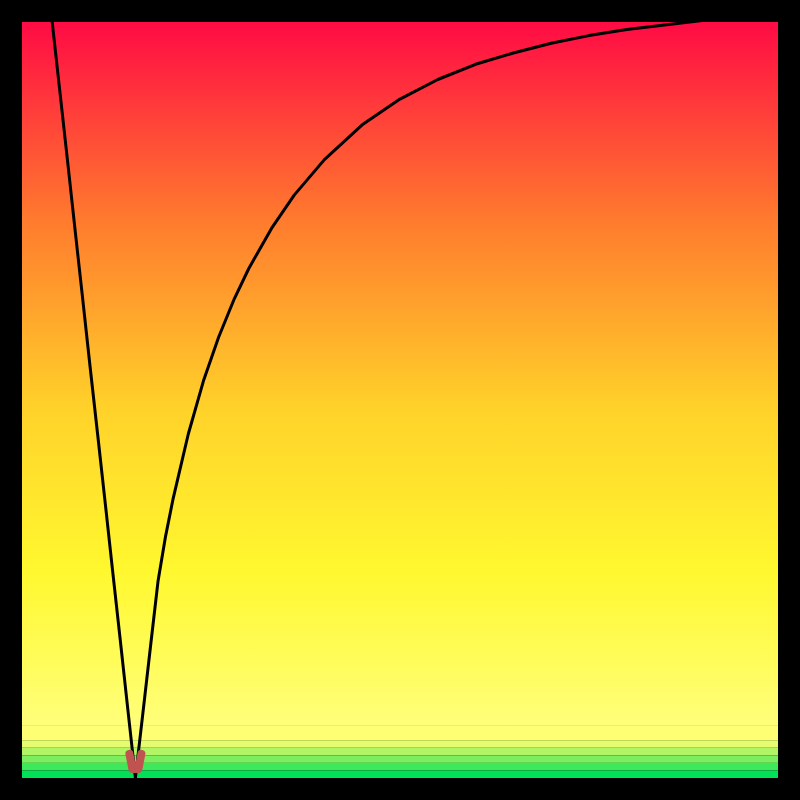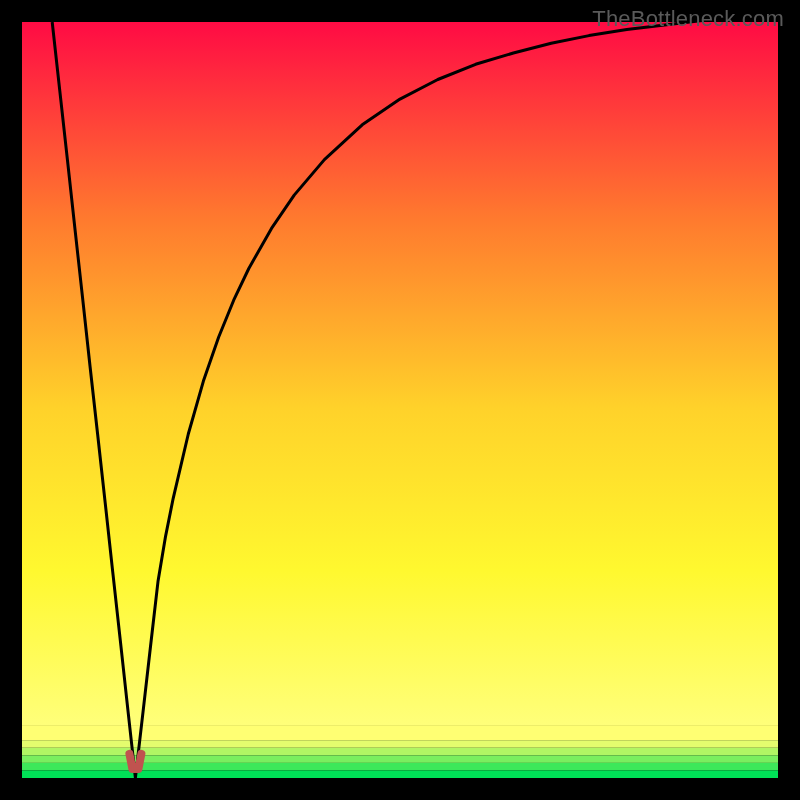--- a/index.html
+++ b/index.html
@@ -32,21 +32,20 @@
     font-size: 22px;
     font-weight: 500;
     letter-spacing: 0.2px;
     z-index: 10;
   }
 </style>
 </head>
 <body>
 
 <div class="canvas">
-  <div class="watermark">TheBottleneck.com</div>
   <div class="inner">
     <svg id="plot" viewBox="0 0 756 756" width="756" height="756" preserveAspectRatio="none">
         <defs>
           <linearGradient id="bg-grad" x1="0" y1="0" x2="0" y2="1">
             <stop offset="0%" stop-color="#ff0b44"></stop>
             <stop offset="28%" stop-color="#ff7a2e"></stop>
             <stop offset="55%" stop-color="#ffd22a"></stop>
             <stop offset="78%" stop-color="#fff82f"></stop>
             <stop offset="100%" stop-color="#ffff7a"></stop>
           </linearGradient>

